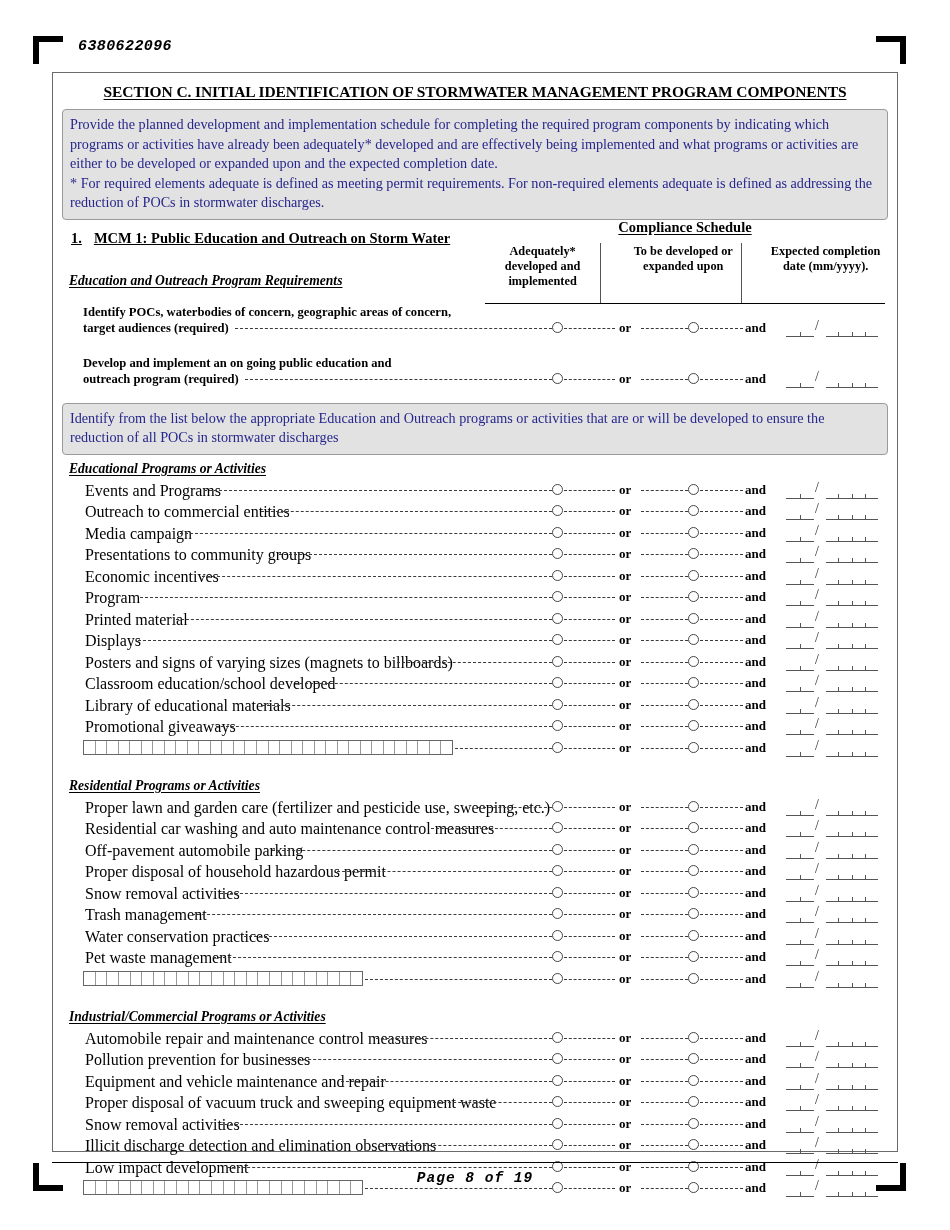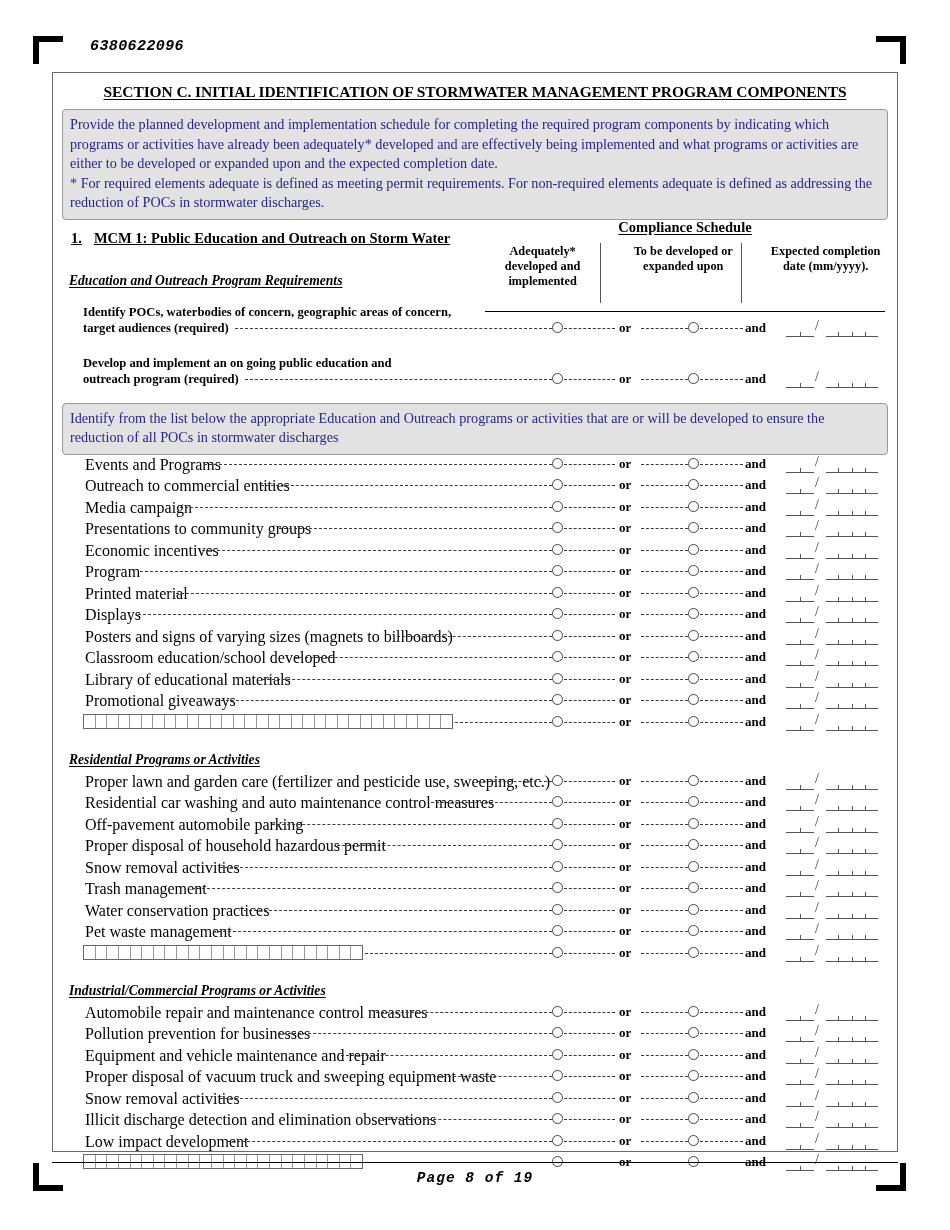--- a/index.html
+++ b/index.html
@@ -37,21 +37,20 @@
 
   
   .doc-id {
     position: absolute;
     left: 78px; top: 38px;
     font-family: "Liberation Mono", "DejaVu Sans Mono", monospace;
     font-weight: bold;
     font-style: italic;
     font-size: 15px;
     letter-spacing: 0.4px;
-    margin-left: 12px;
   }
 
   
   .frame {
     position: absolute;
     left: 52px; top: 72px;
     width: 846px; height: 1080px;
     border: 1px solid #6a6a6a;
     box-sizing: border-box;
     background: #fff;
@@ -104,21 +103,21 @@
     text-align: center;
     font-weight: bold;
     font-size: 14.5px;
     text-decoration: underline;
     text-underline-offset: 2px;
     margin-bottom: 7px;
   }
   .cs-cols {
     display: flex;
     border-bottom: 1.6px solid #000;
-    padding-bottom: 8px;
+    padding-bottom: 0;
     gap: 24px;
   }
   .cs-col {
     text-align: center;
     font-weight: bold;
     font-size: 12.3px;
     line-height: 15px;
     padding: 1px 4px 14px 4px;
     box-sizing: border-box;
   }
@@ -338,20 +337,21 @@
             <span></span>
             <span></span>
             <span></span>
             <span></span>
           </div>
         </div>
       </div>
       <div class="info-box" style="margin-top: 12px;">
         <p>Identify from the list below the appropriate Education and Outreach programs or activities that are or will be developed to ensure the reduction of all POCs in stormwater discharges</p>
       </div>
+      <div class="group-head" style="margin-top: 6px; margin-bottom: 4px;">Educational Programs or Activities</div>
       <div class="row">
         <div class="row-label" style="left: 32px; top: 1px;">Events and Programs</div>
         <div class="leader" style="left: 151px; top: 9px; width: 348px;"></div>
         <div class="circ" style="left: 499px; top: 3px;"></div>
         <div class="leader" style="left: 511px; top: 9px; width: 51px;"></div>
         <div class="conj" style="left: 566px; top: 1px;">or</div>
         <div class="leader" style="left: 588px; top: 9px; width: 47px;"></div>
         <div class="circ" style="left: 635px; top: 3px;"></div>
         <div class="leader" style="left: 647px; top: 9px; width: 43px;"></div>
         <div class="conj" style="left: 692px; top: 1px;">and</div>

